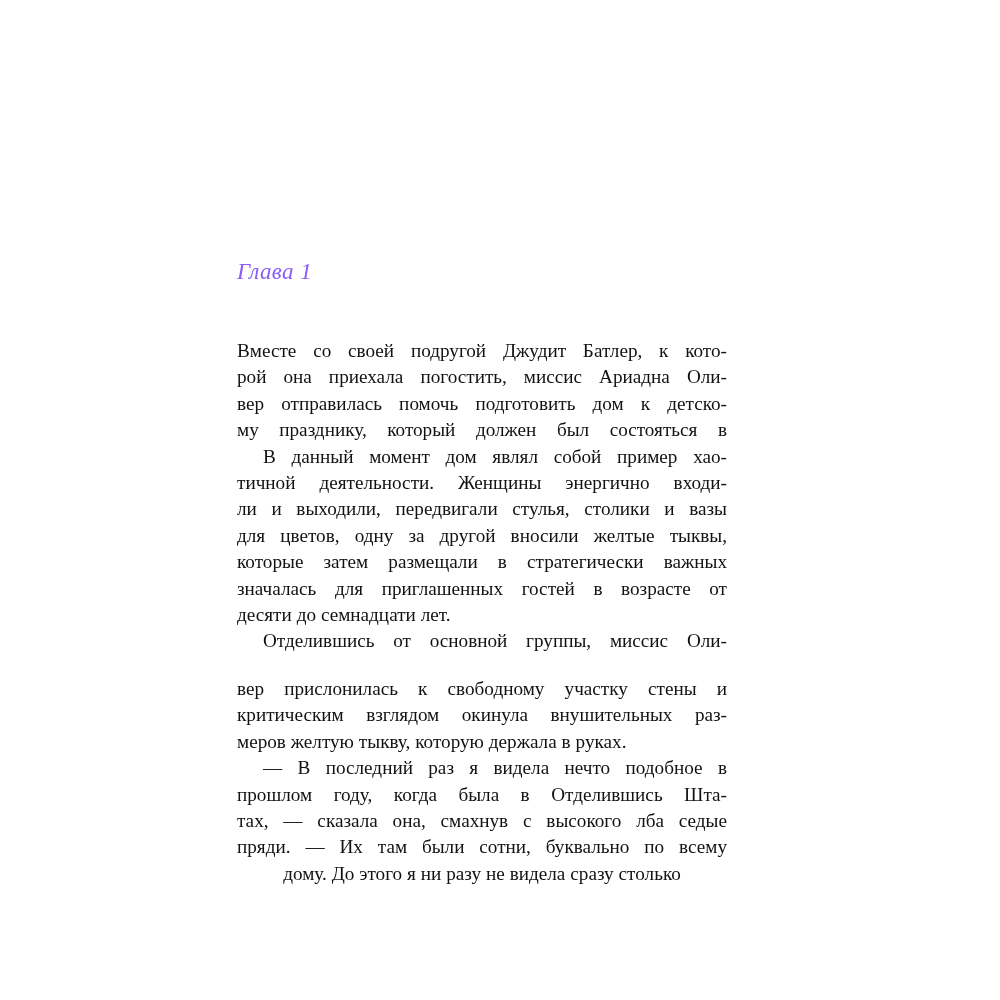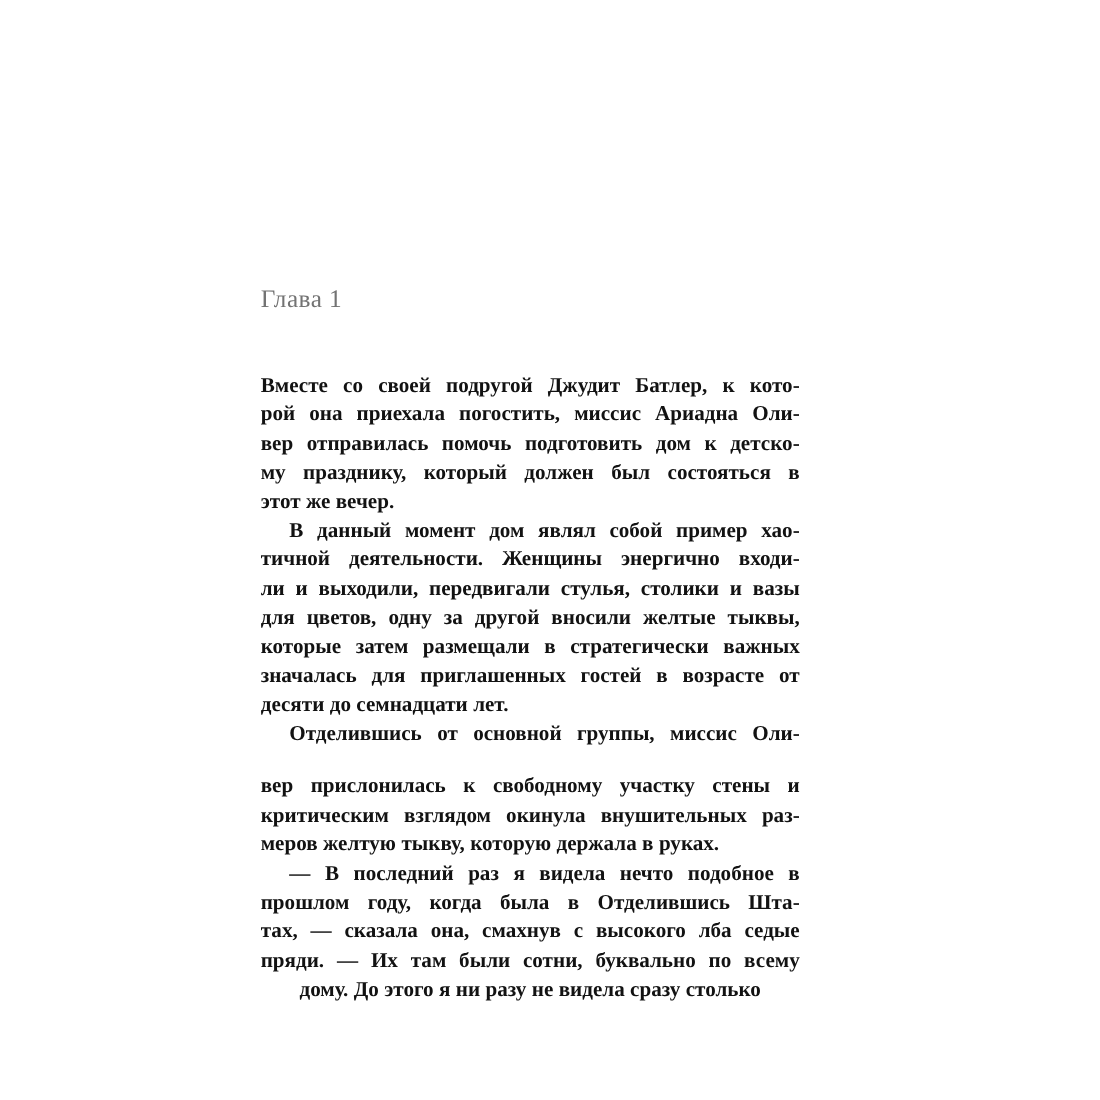--- a/index.html
+++ b/index.html
@@ -29,44 +29,44 @@
   }
 
   .text-block {
     position: absolute;
     left: 237px;
     top: 258px;
     width: 490px;
   }
 
   .chapter-heading {
+    font-style: italic;
     font-weight: normal;
     font-size: 23px;
     line-height: 28px;
     letter-spacing: 0.4px;
     margin: 0 0 0 0;
-    color: #737373;
+    color: #8b5cf6;
     white-space: nowrap;
   }
 
   .body-copy {
     margin-top: 52px;
   }
 
   .para {
     margin: 0;
     font-size: 19.2px;
     line-height: 26.4px;
     text-align: justify;
     text-justify: inter-word;
     text-indent: 26px;
     color: #121212;
     word-spacing: 0.1px;
     hyphens: manual;
-    font-weight: bold;
   }
 
   .para.first {
     text-indent: 0;
   }
 
   
   .para .ln {
     display: block;
   }
@@ -78,21 +78,20 @@
   <div class="text-block">
 
     <h1 class="chapter-heading">Глава 1</h1>
 
     <div class="body-copy">
       <p class="para first">
           <span class="ln" style="text-align: justify; text-align-last: justify; text-indent: 0px;">Вместе со своей подругой Джудит Батлер, к кото-</span>
           <span class="ln" style="text-align: justify; text-align-last: justify; text-indent: 0px;">рой она приехала погостить, миссис Ариадна Оли-</span>
           <span class="ln" style="text-align: justify; text-align-last: justify; text-indent: 0px;">вер отправилась помочь подготовить дом к детско-</span>
           <span class="ln" style="text-align: justify; text-align-last: justify; text-indent: 0px;">му празднику, который должен был состояться в</span>
-          <span class="ln" style="text-align: left; text-indent: 0px;">этот же вечер.</span>
         </p>
       <p class="para">
           <span class="ln" style="text-align: justify; text-align-last: justify; text-indent: 26px;">В данный момент дом являл собой пример хао-</span>
           <span class="ln" style="text-align: justify; text-align-last: justify; text-indent: 0px;">тичной деятельности. Женщины энергично входи-</span>
           <span class="ln" style="text-align: justify; text-align-last: justify; text-indent: 0px;">ли и выходили, передвигали стулья, столики и вазы</span>
           <span class="ln" style="text-align: justify; text-align-last: justify; text-indent: 0px;">для цветов, одну за другой вносили желтые тыквы,</span>
           <span class="ln" style="text-align: justify; text-align-last: justify; text-indent: 0px;">которые затем размещали в стратегически важных</span>
           <span class="ln" style="text-align: justify; text-align-last: justify; text-indent: 0px;">значалась для приглашенных гостей в возрасте от</span>
           <span class="ln" style="text-align: left; text-indent: 0px;">десяти до семнадцати лет.</span>
         </p>

